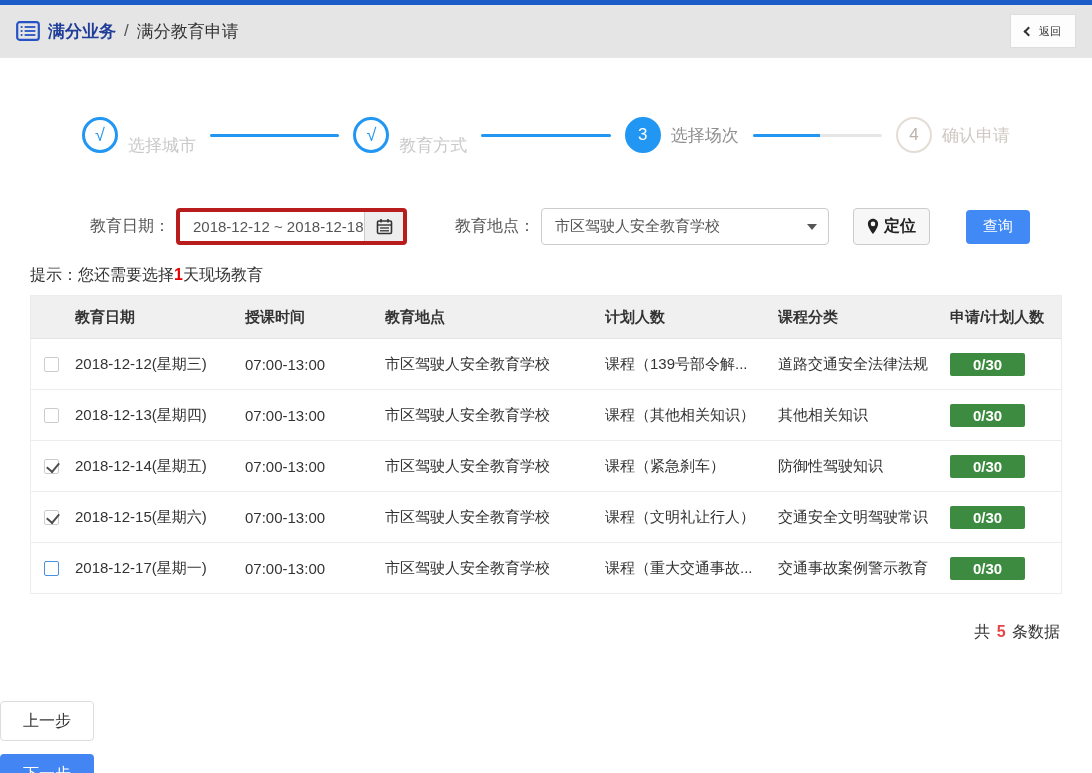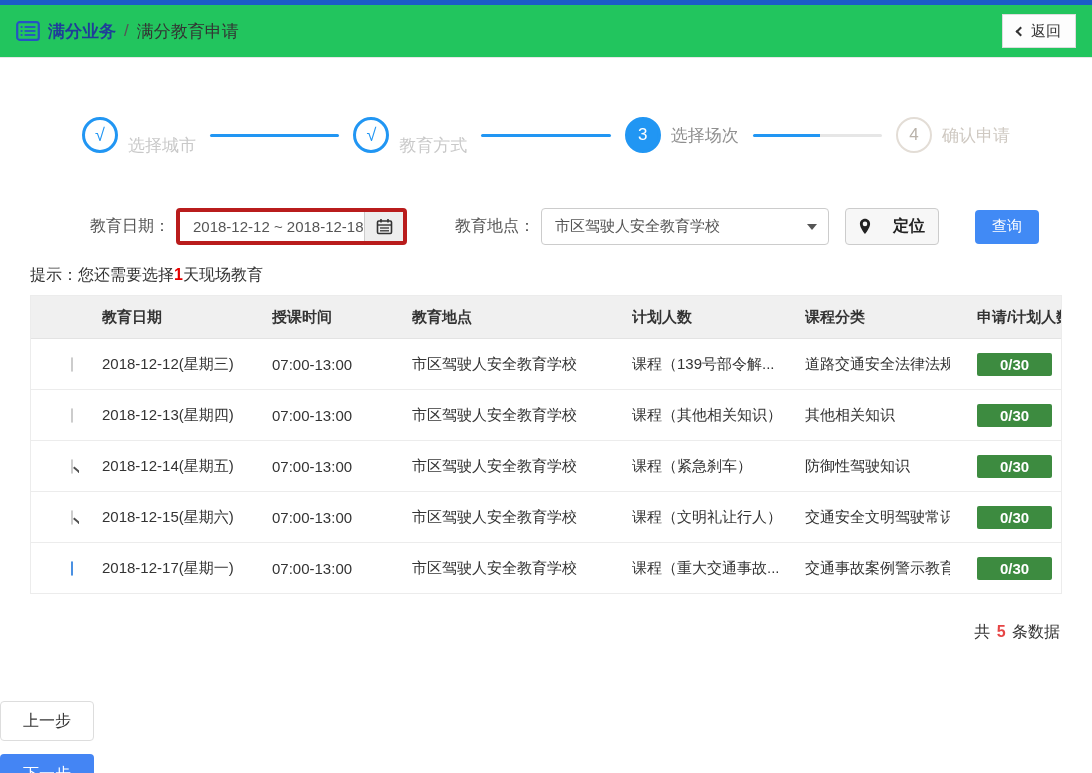--- a/index.html
+++ b/index.html
@@ -1,26 +1,26 @@
 <!DOCTYPE html>
 <html><head>
 <meta charset="utf-8">
 <style>
   * { margin:0; padding:0; box-sizing:border-box; }
   html,body { width:1092px; background:#fff; font-family:"Liberation Sans","DejaVu Sans",sans-serif; color:#333; }
   .page { width:1092px; height:773px; position:relative; overflow:hidden; background:#fff; }
 
   
   .topbar { height:5px; background:#1b5cc8; }
-  .header { height:53px; background:#22c55e; border-bottom:1px solid #e7e7e7; display:flex; align-items:center; padding:0 16px; }
+  .header { height:53px; background:#e5e5e5; border-bottom:1px solid #e7e7e7; display:flex; align-items:center; padding:0 16px; }
   .crumb { display:flex; align-items:center; gap:8px; font-size:17px; }
   .crumb-primary { color:#1f3d99; font-weight:bold; }
   .crumb-sep { color:#555; }
   .crumb-secondary { color:#333; }
-  .back-btn { margin-left:auto; background:#fdfdfd; border:1px solid #ddd; border-radius:0; height:34px; padding:0 14px; display:flex; align-items:center; gap:7px; font-size:15px; color:#333; cursor:pointer; }
+  .back-btn { margin-left:auto; background:#fdfdfd; border:1px solid #ddd; border-radius:0; height:34px; padding:0 14px; display:flex; align-items:center; gap:7px; font-size:11px; color:#333; cursor:pointer; }
   .chev-left { width:7px; height:7px; border-left:2px solid #333; border-bottom:2px solid #333; transform:rotate(45deg); display:inline-block; }
 
   
   .steps { display:flex; align-items:center; margin:58px 82px 0 82px; height:38px; }
   .step { display:flex; align-items:center; gap:10px; flex:0 0 auto; }
   .circle { width:36px; height:36px; border-radius:50%; display:flex; align-items:center; justify-content:center; font-size:17px; flex:0 0 auto; }
   .step[data-status="done"] .circle { border:3px solid #2196f3; color:#2196f3; background:#fff; font-size:18px; }
   .step[data-status="active"] .circle { background:#2196f3; color:#fff; border:3px solid #2196f3; }
   .step[data-status="pending"] .circle { border:2px solid #e3ddd6; color:#b9b2aa; background:#fff; }
   .step-label { font-size:17px; }
@@ -33,32 +33,32 @@
   
   .filters { display:flex; align-items:center; margin:54px 0 0 90px; height:37px; }
   .f-label { font-size:16px; color:#555; margin-right:6px; }
   .date-group { display:flex; height:37px; border:4px solid #b91c1c; border-radius:4px; overflow:hidden; background:#fff; }
   .date-input { border:none; outline:none; width:184px; padding:0 0 0 13px; font-size:15px; color:#555; font-family:inherit; background:#fff; }
   .cal-btn { width:39px; background:#eee; border:none; border-left:1px solid #ccc; display:flex; align-items:center; justify-content:center; cursor:pointer; }
   .gap1 { width:48px; }
   .select-wrap { position:relative; width:288px; height:37px; }
   .select-box { width:100%; height:100%; border:1px solid #ccc; border-radius:4px; background:#fff; font-size:15px; color:#555; display:flex; align-items:center; padding:0 28px 0 13px; cursor:pointer; }
   .caret { position:absolute; right:12px; top:16px; width:0; height:0; border-left:5px solid transparent; border-right:5px solid transparent; border-top:6px solid #555; }
-  .locate-btn { margin-left:16px; height:37px; padding:0 13px; background:#f7f7f7; border:1px solid #ccc; border-radius:4px; display:flex; align-items:center; gap:22px; font-size:16px; font-weight:bold; color:#222; cursor:pointer; }
+  .locate-btn { margin-left:24px; height:37px; padding:0 13px; background:#f7f7f7; border:1px solid #ccc; border-radius:4px; display:flex; align-items:center; gap:5px; font-size:16px; font-weight:bold; color:#222; cursor:pointer; }
   .search-btn { margin-left:36px; height:34px; width:64px; background:#418af5; color:#fff; border:none; border-radius:4px; font-size:15px; cursor:pointer; font-family:inherit; }
 
   
   .hint { margin:20px 0 9px 30px; font-size:16px; color:#333; }
   .hint .hl { color:#e60000; font-weight:bold; }
 
   
   .table { margin:0 30px; border:1px solid #ececec; border-bottom:none; }
   .trow { display:grid; grid-template-columns:44px 170px 140px 220px 173px 172px 1fr; align-items:center; height:51px; border-bottom:1px solid #ececec; background:#fff; font-size:15px; color:#333; }
   .trow.thead { background:#f0f0f0; height:43px; font-weight:bold; border-bottom:1px solid #e3e3e3; }
-  .cell { overflow:hidden; white-space:nowrap; padding-right:8px;margin-left:27px; }
+  .cell { overflow:hidden; white-space:nowrap; padding-right:8px; }
   .c-check { padding-left:13px; display:flex; align-items:center; }
   .checkbox { width:15px; height:15px; border:1px solid #ccc; border-radius:2px; background:#fff; position:relative; display:inline-block; cursor:pointer; }
   .checkbox[data-state="checked"]::after { content:""; position:absolute; left:4px; top:0px; width:6px; height:10px; border:solid #4d4d4d; border-width:0 2px 2px 0; transform:rotate(40deg); }
   .checkbox[data-state="unchecked-active"] { border-color:#4a90e2; }
   .badge { display:inline-block; background:#3d8b40; color:#fff; font-weight:bold; font-size:15px; padding:3px 23px; border-radius:2px; }
 
   
   .summary { text-align:right; margin:28px 32px 0 0; font-size:16px; color:#333; }
   .summary .count { color:#e64545; font-weight:bold; padding:0 2px; }
 

